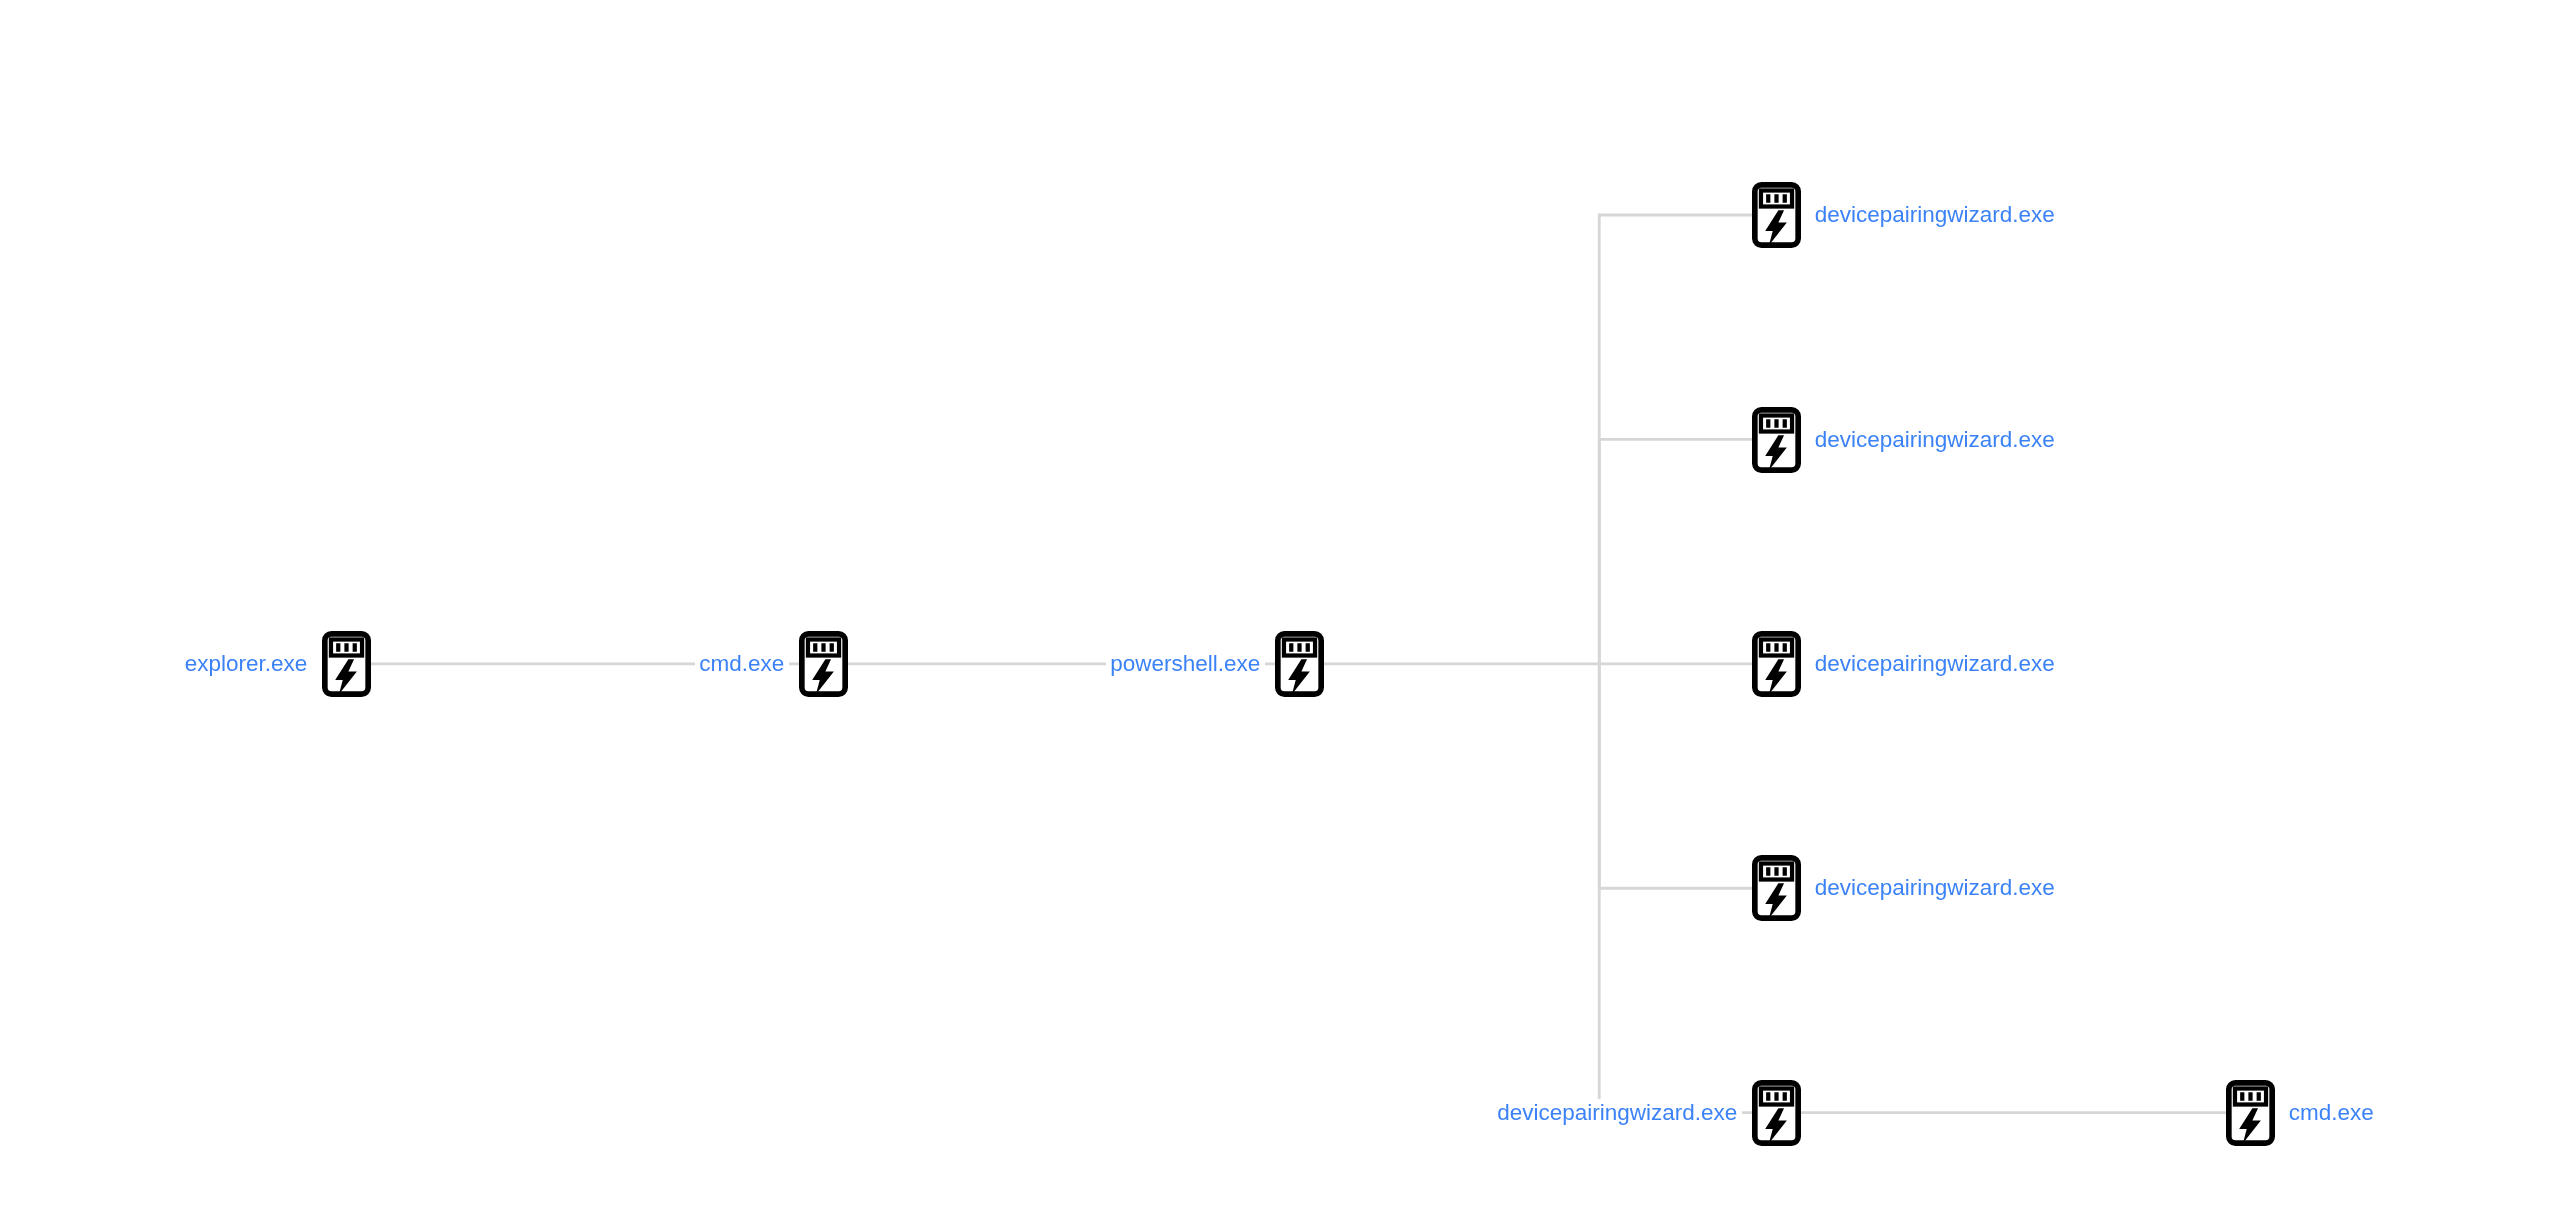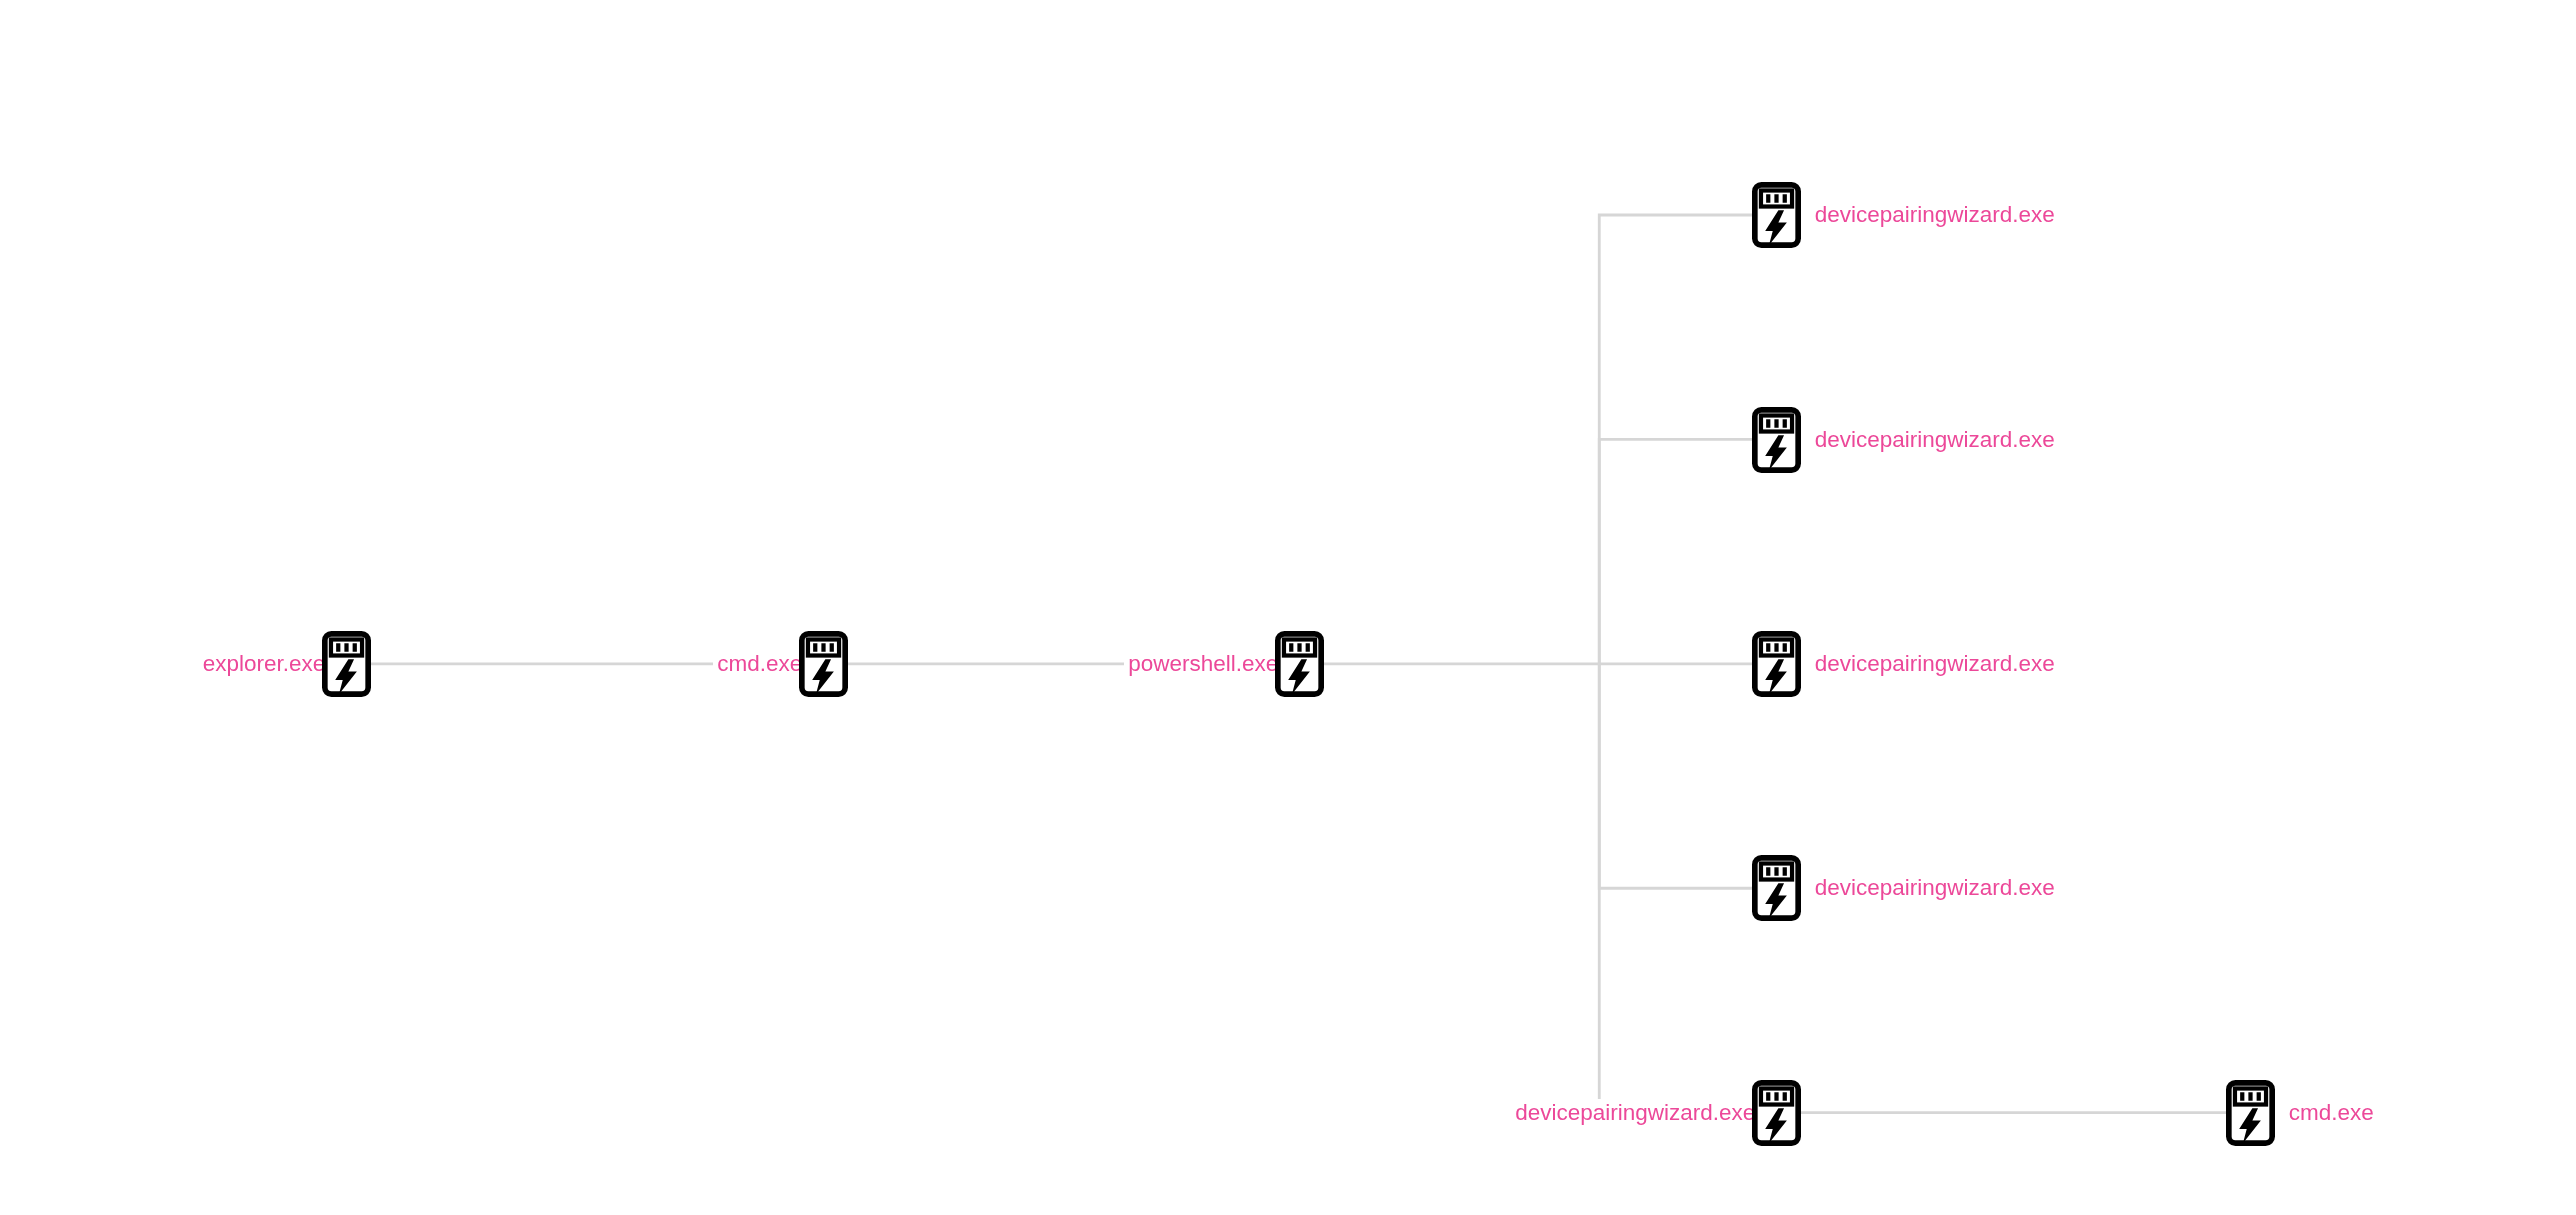--- a/index.html
+++ b/index.html
@@ -28,25 +28,25 @@
     cursor: pointer;
   }
   .node .icon svg { display: block; width: 49px; height: 66px; }
   .node .label {
     position: absolute;
     top: 0;
     transform: translateY(-50%);
     white-space: nowrap;
     font-size: 22.5px;
     line-height: 28px;
-    color: #ec4899;
+    color: #3b82f6;
     background: #ffffff;
     padding: 0 4.7px;
   }
-  .node.label-left .label  { right: 16px; }
+  .node.label-left .label  { right: 34px; }
   .node.label-right .label { left: 34px; }
 </style>
 </head>
 <body>
 
 <div id="graph-canvas">
 
   <svg id="edges-layer" viewBox="0 0 2743 1294" xmlns="http://www.w3.org/2000/svg">
       <polyline points="368,707 876,707" fill="none" stroke="#d6d6d6" stroke-width="3"></polyline>
       <polyline points="876,707 1383,707" fill="none" stroke="#d6d6d6" stroke-width="3"></polyline>

